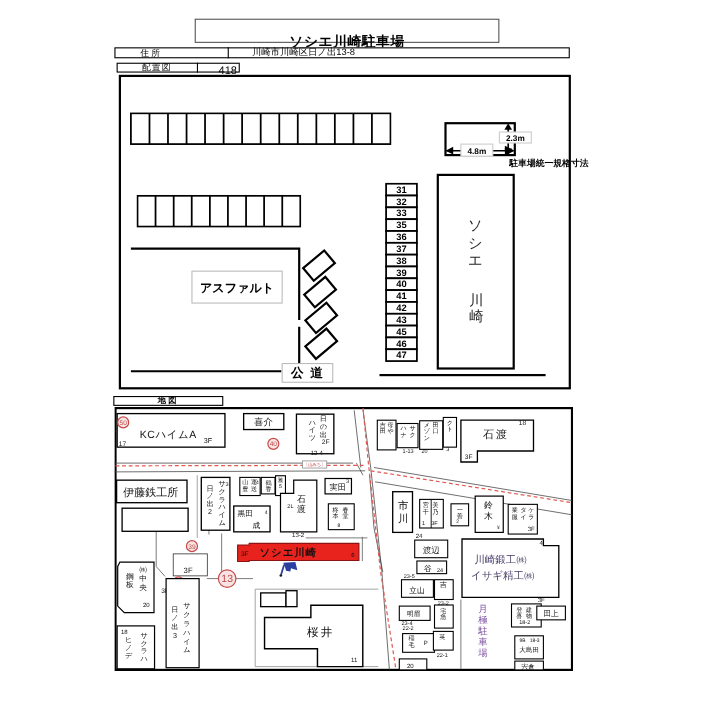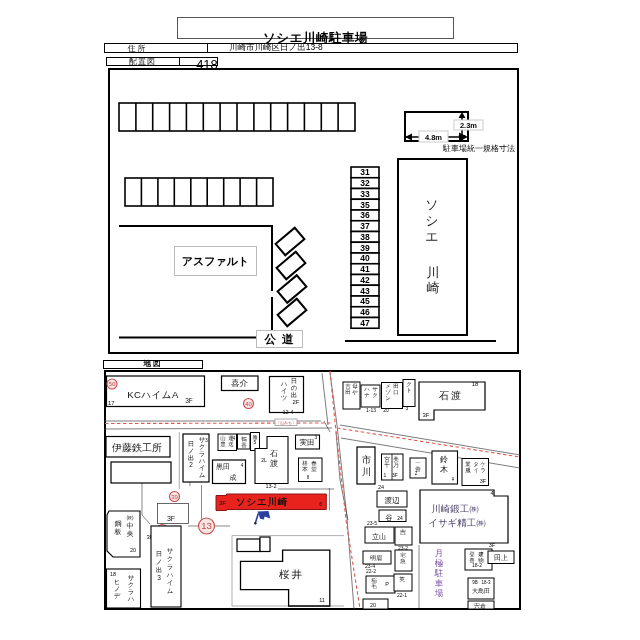--- a/index.html
+++ b/index.html
@@ -16,21 +16,21 @@
 <div class="bx" style="left:104px;top:43px;width:104px;height:10px;border-right:1px solid #000;
  font-size:8px;color:#000;display:flex;align-items:center;justify-content:center;letter-spacing:2px;padding-right:36px;">住所</div>
 
 <div class="bx" style="left:209px;top:43px;width:300px;height:10px;font-size:8.5px;color:#000;display:flex;align-items:center;margin-left:20px;">川崎市川崎区日ノ出13-8</div>
 
 <div class="bx" style="left:106px;top:57px;width:112px;height:9px;border:1px solid #000;background:#fff;"></div>
 
 <div class="bx" style="left:106px;top:57px;width:74px;height:9px;border-right:1px solid #000;
  font-size:8px;color:#000;display:flex;align-items:center;justify-content:center;letter-spacing:1px;">配置図</div>
 
-<div class="bx" style="left:180px;top:57px;width:38px;height:15px;font-size:13px;color:#000;display:flex;align-items:center;justify-content:center;padding-left:16px;">418</div>
+<div class="bx" style="left:180px;top:57px;width:38px;height:15px;font-size:10px;color:#000;display:flex;align-items:center;justify-content:center;padding-left:16px;">418</div>
 
 <div class="bx" style="left:108px;top:68px;width:411px;height:286px;border:2px solid #000;background:#fff;"></div>
 
 
 <svg class="bx" style="left:118px;top:102px;" width="238" height="30">
       <rect x="1" y="1" width="236" height="28" fill="#fff" stroke="#000" stroke-width="1.6"></rect>
       <line x1="17.9" y1="1" x2="17.9" y2="29" stroke="#000" stroke-width="1.6"></line>
       <line x1="34.7" y1="1" x2="34.7" y2="29" stroke="#000" stroke-width="1.6"></line>
       <line x1="51.6" y1="1" x2="51.6" y2="29" stroke="#000" stroke-width="1.6"></line>
       <line x1="68.4" y1="1" x2="68.4" y2="29" stroke="#000" stroke-width="1.6"></line>
@@ -126,21 +126,21 @@
 <path d="M62,35 l-3.5,-6 h7 z" fill="#000"></path>
 <line x1="6" y1="31" x2="66" y2="31" stroke="#000" stroke-width="1.5"></line>
 <path d="M5,31 l7,-3.5 v7 z" fill="#000"></path>
 <path d="M68,31 l-9,-4.5 v9 z" fill="#000"></path>
 <rect x="54" y="14" width="29" height="10" fill="#fff" stroke="#ccc" stroke-width="1"></rect>
 <text x="68.5" y="22" font-size="7.5" fill="#000" text-anchor="middle" font-weight="bold">2.3m</text>
 <rect x="19" y="25" width="29" height="11" fill="#fff" stroke="#ccc" stroke-width="1"></rect>
 <text x="33.5" y="34" font-size="7.5" fill="#000" text-anchor="middle" font-weight="bold">4.8m</text>
 </svg>
 
-<div class="bx" style="left:443px;top:143px;font-size:8px;font-weight:normal;color:#000;white-space:nowrap;">駐車場統一規格寸法</div>
+<div class="bx" style="left:463px;top:143px;font-size:8px;font-weight:bold;color:#000;white-space:nowrap;">駐車場統一規格寸法</div>
 
 <div class="bx" style="left:103px;top:359.5px;width:100px;height:9.5px;border:1.5px solid #000;background:#fff;
  display:flex;align-items:center;justify-content:center;font-size:7.5px;font-weight:bold;letter-spacing:2px;color:#000;">地図</div>
 
 <svg class="bx" style="left:104px;top:370px;" width="417" height="240" font-family="&quot;Liberation Sans&quot;, sans-serif">
 
 <rect x="1" y="1" width="415" height="238" fill="#fff" stroke="#000" stroke-width="2"></rect>
 
 <g stroke="#444" stroke-width="0.7" fill="none">
         <path d="M220,51 L226,62"></path>

